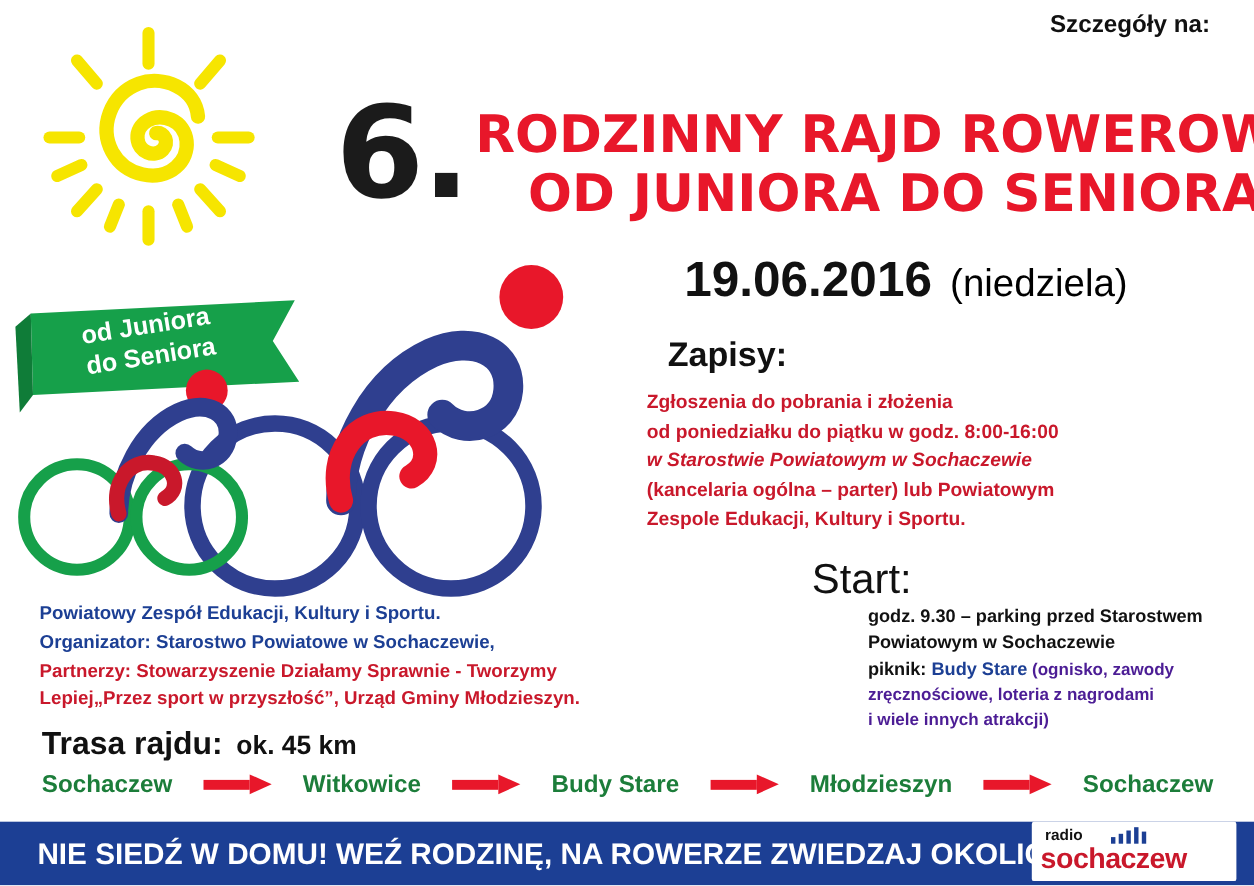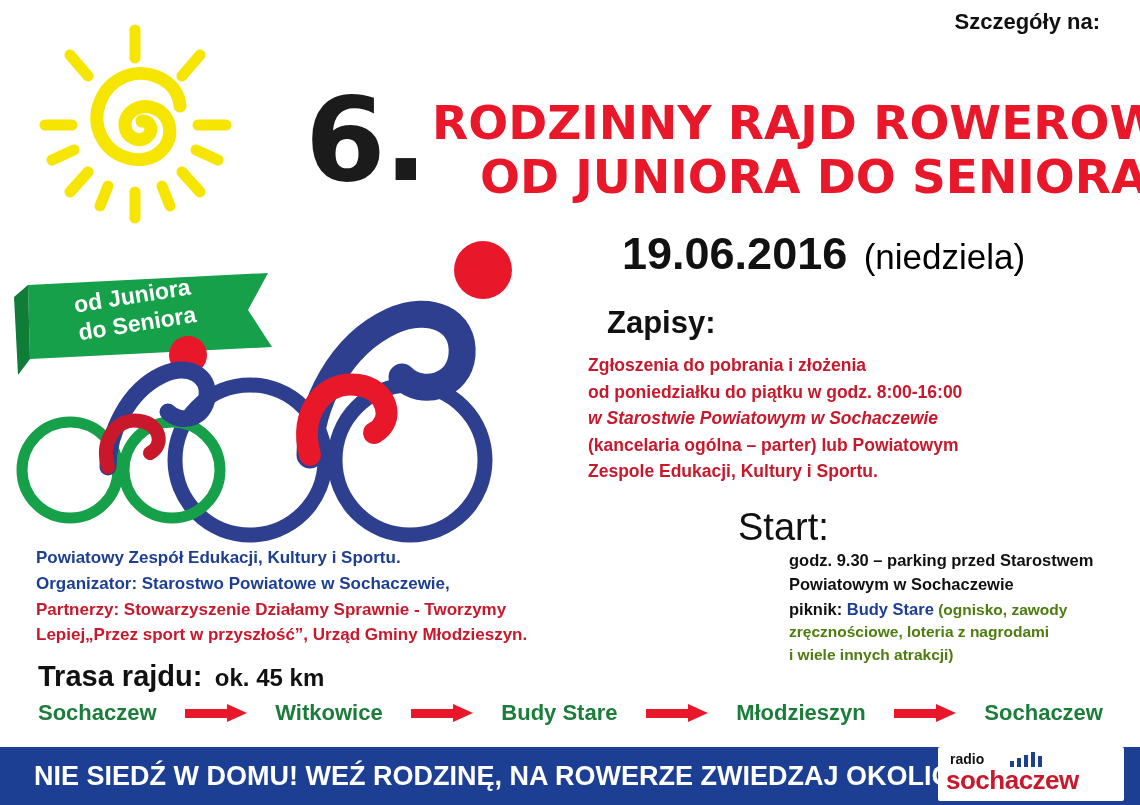--- a/index.html
+++ b/index.html
@@ -124,21 +124,21 @@
     top: 548px;
     width: 350px;
     font-size: 16.5px;
     font-weight: bold;
     color: #111111;
     line-height: 1.47;
     margin-left: 44px;
   }
   .start-body .piknik-label { color: #111111; }
   .start-body .piknik-place { color: #1c3f94; }
-  .start-body .piknik-rest { color: #4d7c0f; font-size: 15.5px; }
+  .start-body .piknik-rest { color: #4c1d95; font-size: 15.5px; }
 
   
   .org {
     position: absolute;
     left: 36px;
     top: 545px;
     width: 540px;
     font-size: 17px;
     font-weight: bold;
     line-height: 1.52;

